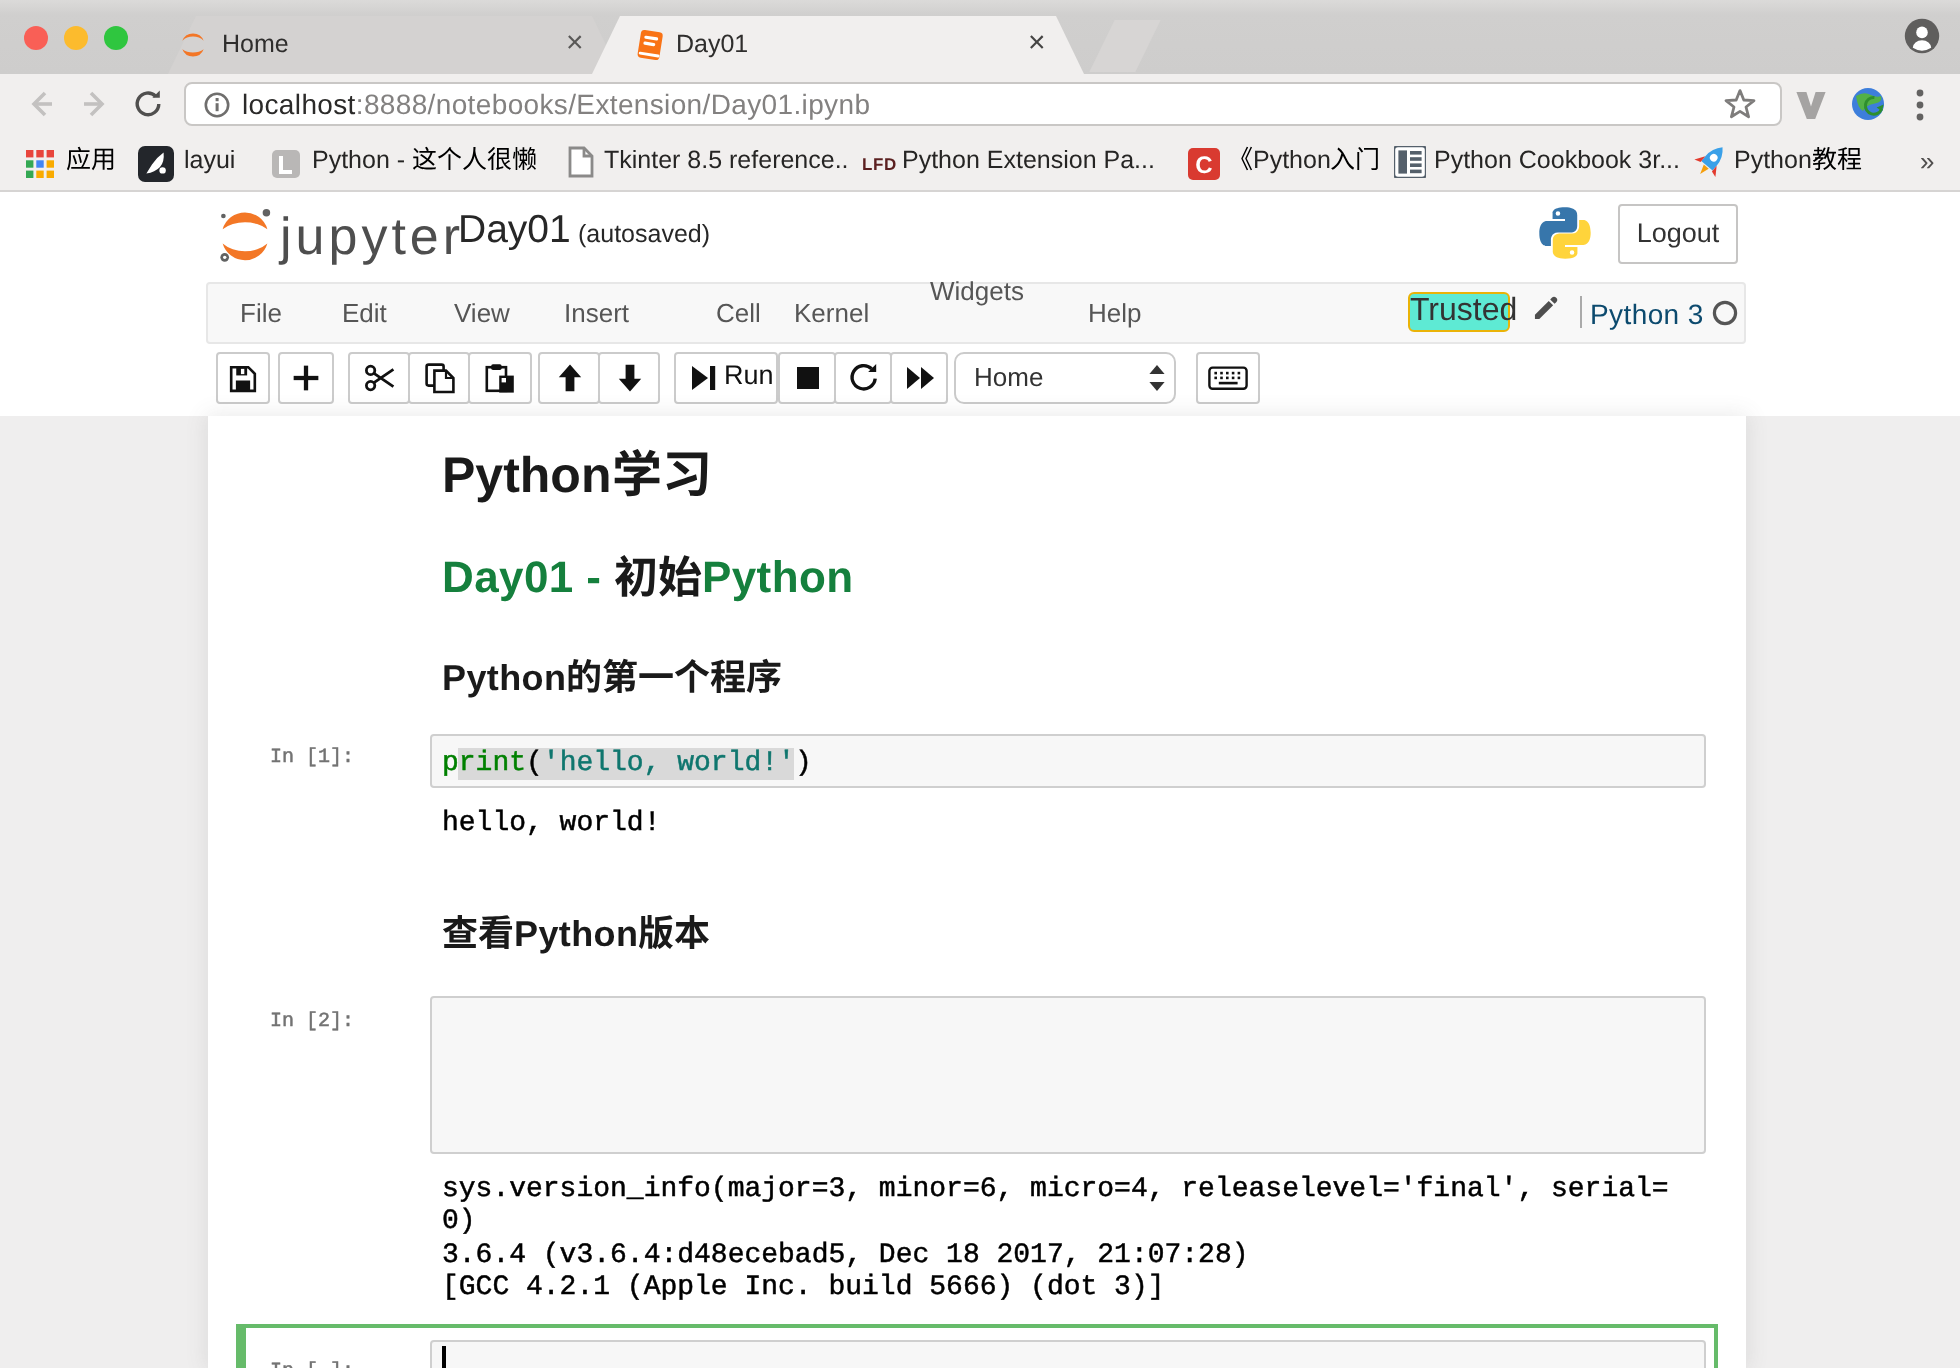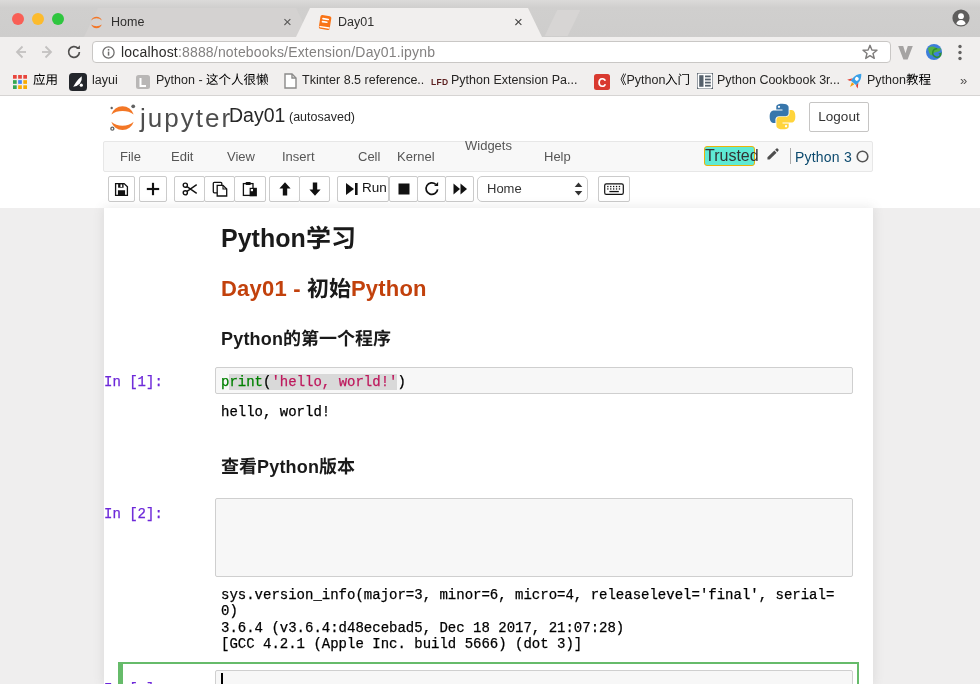--- a/index.html
+++ b/index.html
@@ -22,28 +22,28 @@
 #jheader{left:0;top:96px;width:980px;height:45px;background:#fff}
 #menubar{left:103px;top:141px;width:770px;height:31px;background:#f8f8f8;border:1px solid #e7e7e7;border-radius:2px}
 .menu{font-size:13px;color:#565656;top:8px}
 #toolbar{left:0;top:172px;width:980px;height:36px;background:#fff}
 .tbtn{top:176px;height:26px;background:#fff;border:1px solid #cbcbcb;border-radius:2px}
 
 #content{left:0;top:208px;width:980px;height:476px;background:#efeeee}
 #page{left:104px;top:208px;width:769px;height:476px;background:#fff;box-shadow:0 0 10px 1px rgba(87,87,87,0.12)}
 #page .abs{position:absolute}
 h1x{font-size:25px;font-weight:bold;color:#1a1a1a}
-h2x{font-size:22px;font-weight:bold;color:#c2410c;letter-spacing:0.2px}
+h2x{font-size:22px;font-weight:bold;color:#15803d;letter-spacing:0.2px}
 h3x{font-size:18px;font-weight:bold;color:#1a1a1a;letter-spacing:0.2px}
-.prompt{font-family:"Liberation Mono",monospace;font-size:14px;color:#6d28d9;width:104px;text-align:left;-webkit-text-stroke:0.25px currentcolor}
+.prompt{font-family:"Liberation Mono",monospace;font-size:10px;color:#737373;width:104px;text-align:center;-webkit-text-stroke:0.25px currentcolor}
 .inbox{background:#f7f7f7;border:1px solid #cfcfcf;border-radius:2px}
 .code{font-family:"Liberation Mono",monospace;font-size:14px;line-height:17px;color:#000;white-space:pre;-webkit-text-stroke:0.25px currentcolor}
 .kw{color:#008000;font-weight:bold}
 .bi{color:#008000}
-.str{color:#be185d}
+.str{color:#0f766e}
 .hl{background:#d9d9d9}
 </style></head><body>
 <div id="titlebar" class="abs"></div>
 <div class="abs light" style="left:12px;background:#f95f56"></div>
 <div class="abs light" style="left:32px;background:#fcbb2d"></div>
 <div class="abs light" style="left:52px;background:#2fc63f"></div>
 <div id="tab1" class="abs tab"></div>
 <div id="tab2" class="abs tab"></div>
 <div id="newtab" class="abs"></div>
 <svg class="abs" style="left:89px;top:15px" width="15" height="15" viewBox="0 0 20 20">

